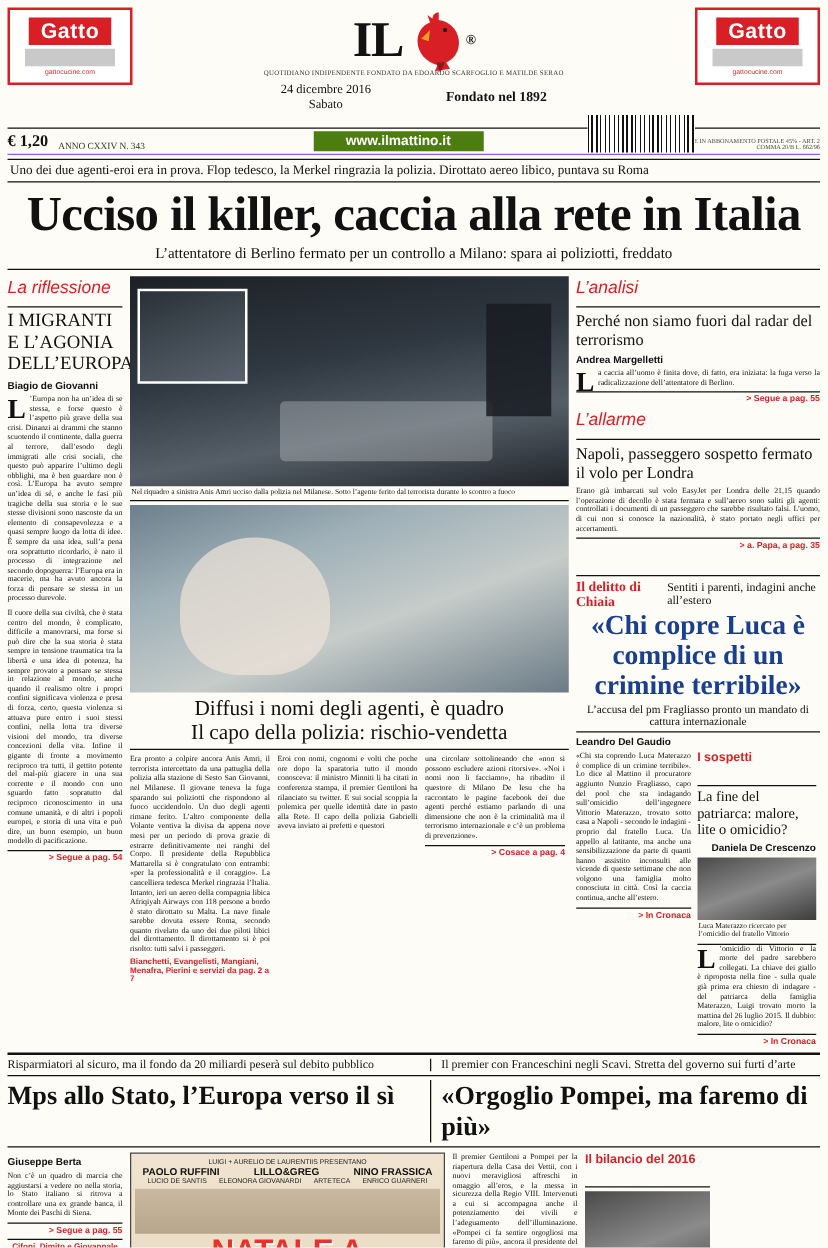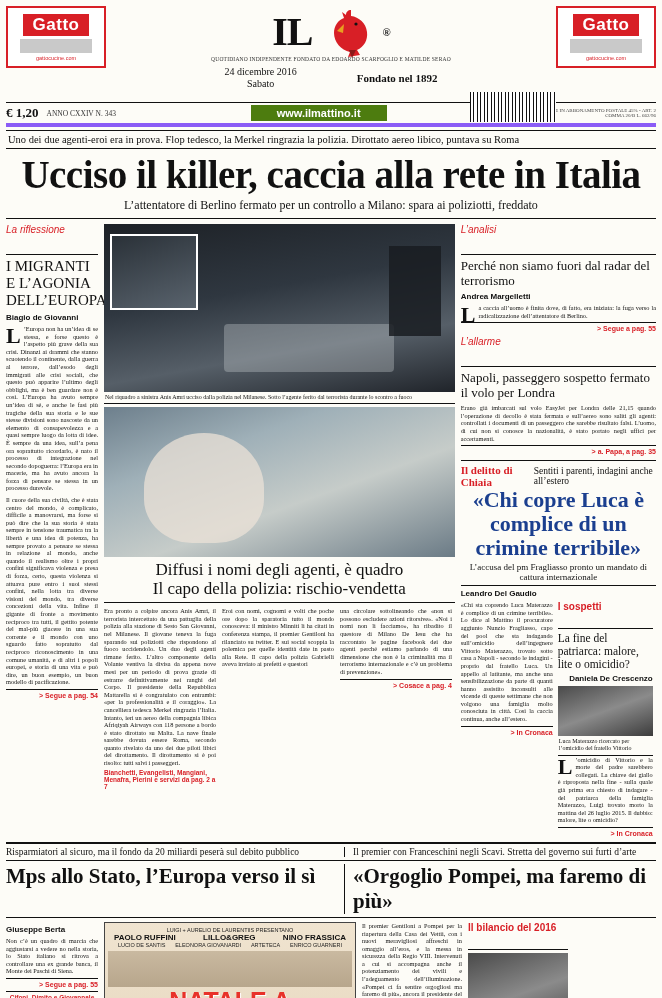--- a/index.html
+++ b/index.html
@@ -23,34 +23,34 @@
     background:#d81f26;color:#fff;font-family:"Liberation Sans",sans-serif;
     font-weight:bold;font-size:17px;padding:1px 10px;letter-spacing:.5px;
   }
   .ad-box .ad-url{font-size:5.5px;color:#d81f26;margin-top:2px;font-family:"Liberation Sans",sans-serif;}
   .ad-box .ad-strip{width:72px;height:14px;background:#c9c9c9;margin-top:3px;}
 
   .title-wrap{flex:1;text-align:center;position:relative;}
   .nameplate{
     font-family:"Liberation Serif",serif;font-weight:bold;
     font-size:54px;line-height:52px;letter-spacing:-1px;
-    display:flex;align-items:center;justify-content:center;gap:12px;
+    display:flex;align-items:center;justify-content:center;gap:2px;
   }
   .nameplate .il{font-size:40px;margin-right:4px;}
   .rooster{width:42px;height:52px;position:relative;display:inline-block;}
   .rooster svg{position:absolute;left:0;top:0;}
   .reg{font-size:11px;vertical-align:super;}
   .subnameline{font-size:5.5px;color:#333;margin-top:-2px;letter-spacing:.2px;}
   .dateline{margin-top:4px;font-size:10px;display:flex;justify-content:center;gap:60px;align-items:center;}
   .dateline .dl-left{text-align:center;line-height:12px;}
   .dateline .dl-mid{font-weight:bold;font-size:11px;}
   .barcode{width:86px;height:30px;background:
      repeating-linear-gradient(90deg,#111 0 1px,#fff 1px 3px,#111 3px 4px,#fff 4px 7px);
      margin-left:auto;}
-  .price-row{display:flex;align-items:center;font-size:11px;margin-top:4px;border-top:1px solid #111;border-bottom:4px solid #8b5cf6;padding:2px 0;}
+  .price-row{display:flex;align-items:flex-end;font-size:11px;margin-top:4px;border-top:1px solid #111;border-bottom:1px solid #8b5cf6;padding:2px 0;}
   .price{font-weight:bold;font-size:13px;}
   .anno{font-size:7.5px;color:#333;margin-left:8px;}
   .weburl{
     background:#4d7c0f;color:#fff;font-family:"Liberation Sans",sans-serif;
     font-size:11px;font-weight:bold;padding:2px 26px;margin:0 auto;
   }
   .smallprint{font-size:5px;color:#444;text-align:right;flex:1;}
 
   
   .strilli{border-top:1px solid #111;border-bottom:1px solid #111;
@@ -64,22 +64,22 @@
     font-size:12px;text-align:center;border-bottom:1.5px solid #111;
     padding-bottom:5px;margin-bottom:5px;
   }
 
   
   .main{display:flex;gap:6px;}
   .col-left{width:92px;}
   .col-center{width:352px;}
   .col-right{width:196px;}
 
-  .kicker{color:#d81f26;font-size:10px;font-family:"Liberation Sans",sans-serif;
-    border-bottom:1px solid #111;padding-bottom:19px;margin-bottom:3px;font-style:italic;}
+  .kicker{color:#d81f26;font-size:14px;font-family:"Liberation Sans",sans-serif;
+    border-bottom:1px solid #111;padding-bottom:8px;margin-bottom:3px;font-style:italic;}
   .kicker-b{color:#d81f26;font-size:10px;font-family:"Liberation Sans",sans-serif;font-weight:bold;
     border-bottom:1px solid #111;padding-bottom:16px;margin-bottom:3px;}
   .col-title{font-size:15px;line-height:17px;font-weight:normal;margin-bottom:4px;}
   .byline{font-size:8px;font-weight:bold;font-family:"Liberation Sans",sans-serif;margin:3px 0;}
   .body{font-size:6.3px;line-height:7.6px;text-align:justify;column-gap:5px;hyphens:auto;}
   .body .drop{float:left;font-size:22px;line-height:18px;font-weight:bold;padding:2px 3px 0 0;}
   .contd{color:#d81f26;font-size:7px;text-align:right;font-family:"Liberation Sans",sans-serif;font-weight:bold;border-top:1px solid #111;margin-top:3px;padding-top:2px;}
 
   
   .photo{background:#3a3f45;position:relative;overflow:hidden;}
@@ -226,21 +226,21 @@
       <div class="body">
         <span class="drop">L</span><span>a caccia all’uomo è finita dove, di fatto, era iniziata: la fuga verso la radicalizzazione dell’attentatore di Berlino.</span>
       </div>
       <div class="contd">&gt; Segue a pag. 55</div>
 
       <div class="kicker" style="margin-top:4px;">L’allarme</div>
       <div class="col-title" style="font-size:13px;line-height:15px;">Napoli, passeggero sospetto fermato il volo per Londra</div>
       <div class="body">Erano già imbarcati sul volo EasyJet per Londra delle 21,15 quando l’operazione di decollo è stata fermata e sull’aereo sono saliti gli agenti: controllati i documenti di un passeggero che sarebbe risultato falsi. L’uomo, di cui non si conosce la nazionalità, è stato portato negli uffici per accertamenti.</div>
       <div class="contd">&gt; a. Papa, a pag. 35</div>
 
-      <div class="sect-bar" style="margin-top:5px;">
+      <div class="sect-bar" style="margin-top:20px;">
         <span class="sect-red">Il delitto di Chiaia</span>
         <span class="sect-txt">Sentiti i parenti, indagini anche all’estero</span>
       </div>
       <div class="red-head">«Chi copre Luca è complice di un crimine terribile»</div>
       <div style="font-size:9px;text-align:center;border-bottom:1px solid #111;padding-bottom:3px;margin-top:2px;">L’accusa del pm Fragliasso pronto un mandato di cattura internazionale</div>
       <div class="byline">Leandro Del Gaudio</div>
 
       <div style="display:flex;gap:5px;">
         <div style="width:92px;">
           <div class="body">«Chi sta coprendo Luca Materazzo è complice di un crimine terribile». Lo dice al Mattino il procuratore aggiunto Nunzio Fragliasso, capo del pool che sta indagando sull’omicidio dell’ingegnere Vittorio Materazzo, trovato sotto casa a Napoli - secondo le indagini - proprio dal fratello Luca. Un appello al latitante, ma anche una sensibilizzazione da parte di quanti hanno assistito inconsulti alle vicende di queste settimane che non volgono una famiglia molto conosciuta in città. Così la caccia continua, anche all’estero.</div>

